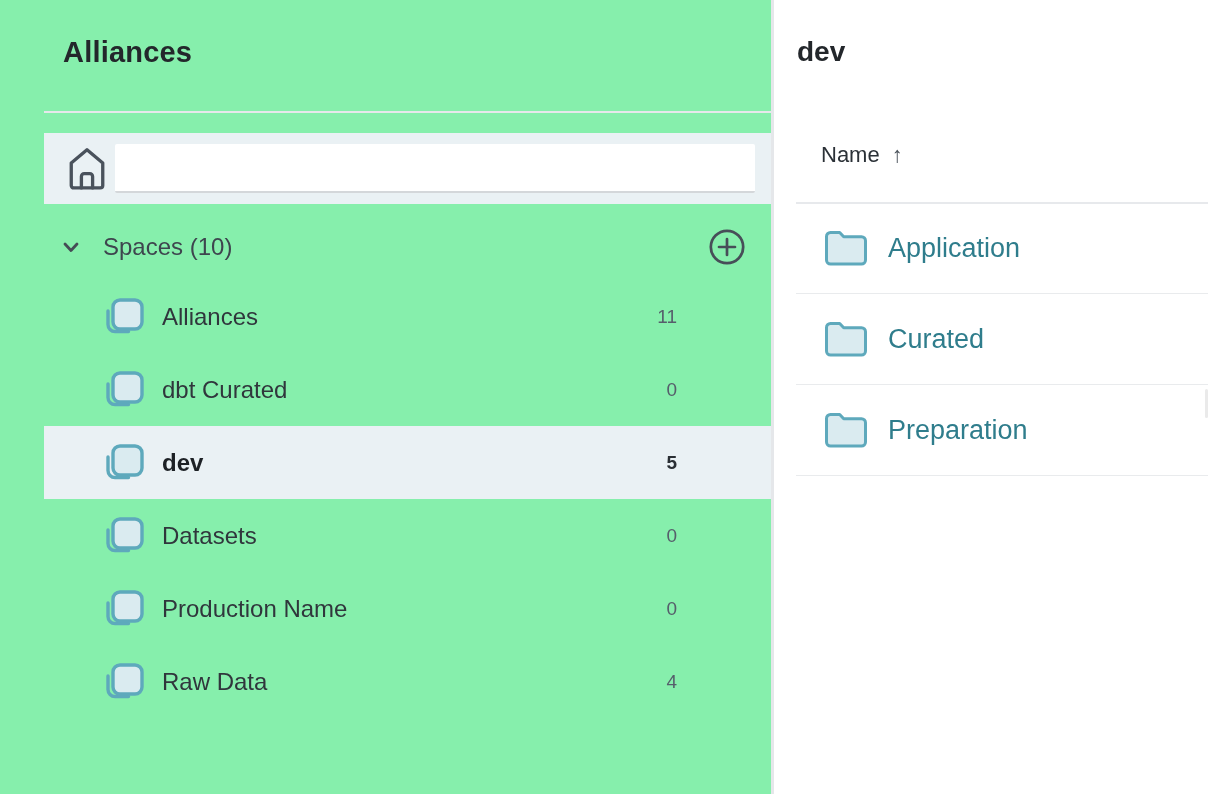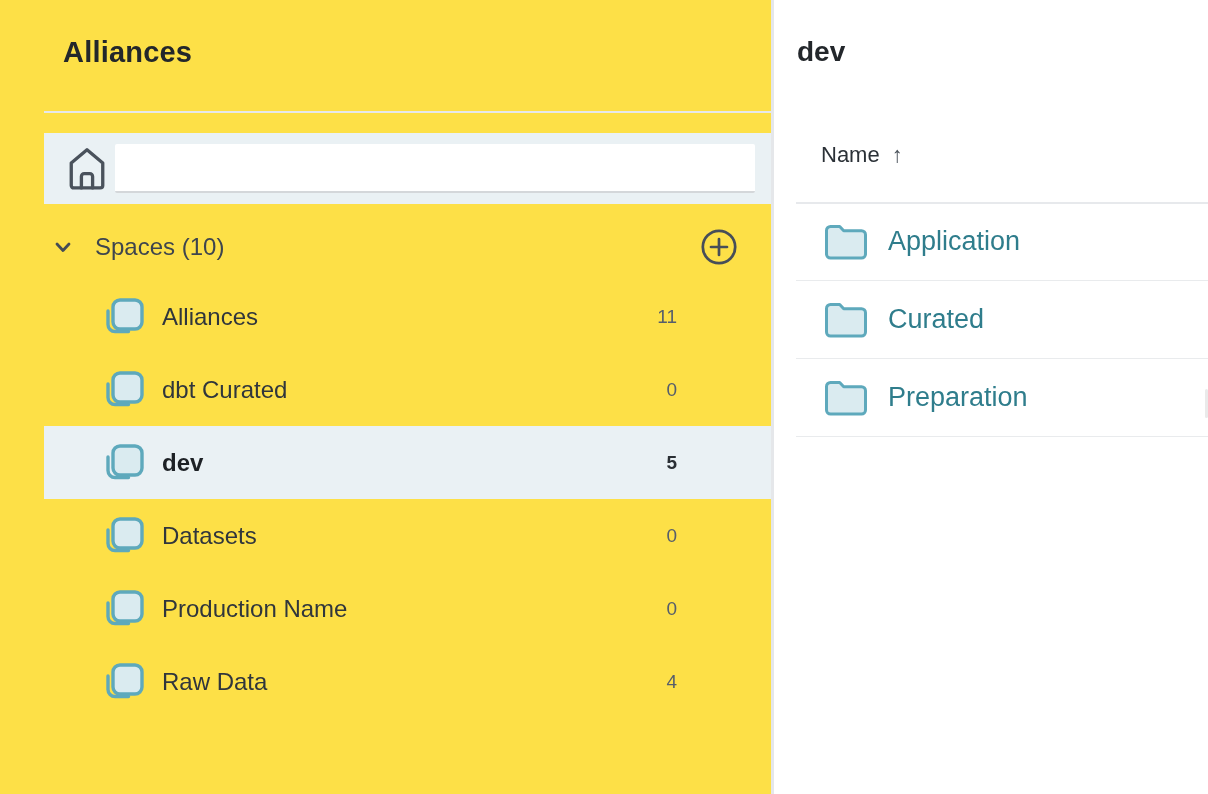--- a/index.html
+++ b/index.html
@@ -1,29 +1,29 @@
 <!DOCTYPE html>
 <html><head>
 <meta charset="utf-8">
 <style>
   html,body{margin:0;padding:0;background:#ffffff;}
   body{font-family:"Liberation Sans",sans-serif;color:#32383E;-webkit-font-smoothing:antialiased;}
   .stage{position:relative;width:1208px;height:794px;background:#fff;overflow:hidden;}
 
   
-  .sidebar{position:absolute;left:0;top:0;width:771px;height:794px;background:#fde047;}
+  .sidebar{position:absolute;left:0;top:0;width:771px;height:794px;background:#86efac;}
   .sidebar-title{position:absolute;left:63px;top:36px;font-size:29px;font-weight:700;color:#23272B;letter-spacing:.2px;}
   .sidebar-divider{position:absolute;left:44px;top:111px;width:727px;height:2px;background:#E6E8EB;}
 
   .home-row{position:absolute;left:44px;top:133px;width:727px;height:71px;background:#EAF1F4;}
   .home-icon{position:absolute;left:22px;top:12px;}
   .redaction-mark{position:absolute;width:10px;height:6px;border-radius:2px;background:#3E444B;z-index:1;}
   .redaction-box{position:absolute;left:71px;top:11px;width:640px;height:47px;background:#ffffff;border-radius:2px;border-bottom:2px solid #D4D7DA;z-index:2;}
 
-  .spaces-header{position:absolute;left:36px;top:213px;width:727px;height:68px;display:flex;align-items:center;padding:0;box-sizing:border-box;}
+  .spaces-header{position:absolute;left:44px;top:213px;width:727px;height:68px;display:flex;align-items:center;padding:0;box-sizing:border-box;}
   .spaces-chevron{margin-left:14px;cursor:pointer;display:flex;}
   .spaces-label{margin-left:19px;font-size:24px;color:#3E454E;}
   .add-space-btn{margin-left:auto;margin-right:24px;width:40px;height:40px;display:flex;align-items:center;justify-content:center;background:none;border:none;padding:0;cursor:pointer;}
 
   .tree{position:absolute;left:44px;top:280px;width:727px;}
   .tree-item{height:73px;display:flex;align-items:center;padding-left:57px;padding-right:94px;box-sizing:border-box;cursor:pointer;}
   .tree-item.selected{background:#EAF1F4;}
   .tree-item .label{margin-left:17px;font-size:24px;color:#30363C;white-space:nowrap;}
   .tree-item.selected .label{font-weight:700;color:#1D2125;}
   .tree-item .count{margin-left:auto;font-size:19px;color:#565E6B;}
@@ -33,21 +33,21 @@
   .v-divider{position:absolute;left:771px;top:0;width:2.5px;height:794px;background:#E5E7EA;}
 
   
   .main{position:absolute;left:774px;top:0;width:434px;height:794px;}
   .main-title{position:absolute;left:23px;top:36px;font-size:28px;font-weight:700;color:#23272B;}
   .table-header{position:absolute;left:47px;top:142px;display:flex;align-items:flex-end;cursor:pointer;}
   .table-header .hdr-label{font-size:22px;color:#2B3137;}
   .table-header .sort-arrow{margin-left:12px;font-size:22px;color:#4C545C;}
   .table-rule{position:absolute;left:22px;top:202px;width:412px;height:1.5px;background:#E7E9EC;}
   .rows{position:absolute;left:22px;top:203px;width:412px;}
-  .folder-row{height:78px;display:flex;align-items:center;padding-left:27px;box-sizing:border-box;border-bottom:1.5px solid #E9EBED;cursor:pointer;}
+  .folder-row{height:91px;display:flex;align-items:center;padding-left:27px;box-sizing:border-box;border-bottom:1.5px solid #E9EBED;cursor:pointer;}
   .folder-row .flabel{margin-left:19px;font-size:27px;color:#2F7D8C;white-space:nowrap;}
   .scroll-sliver{position:absolute;right:0;top:389px;width:3.5px;height:29px;background:#EAEAEA;border-radius:2px;}
 
   svg{display:block;}
 </style>
 </head>
 <body>
 
 <div class="stage">
 

